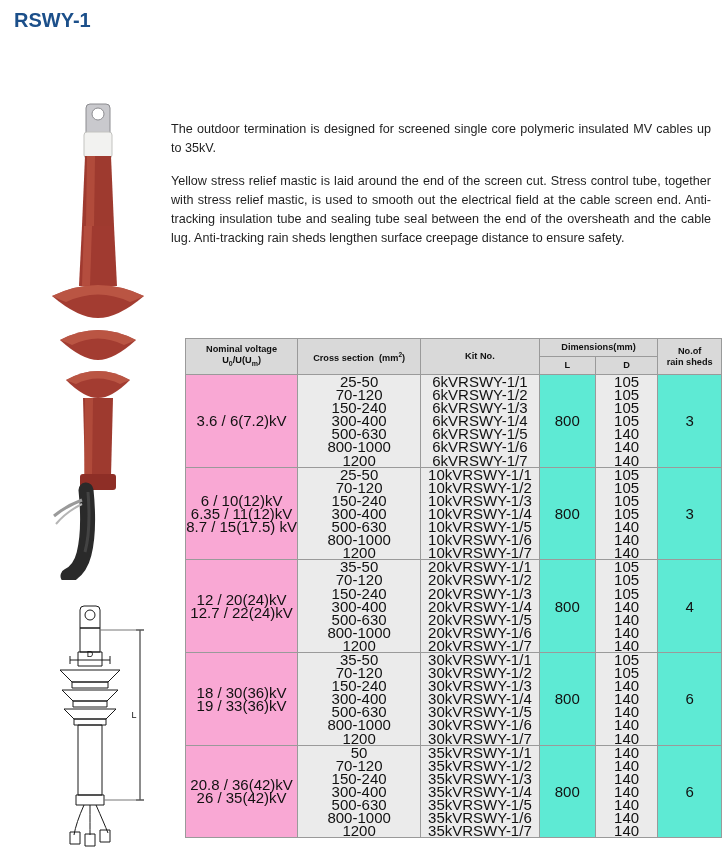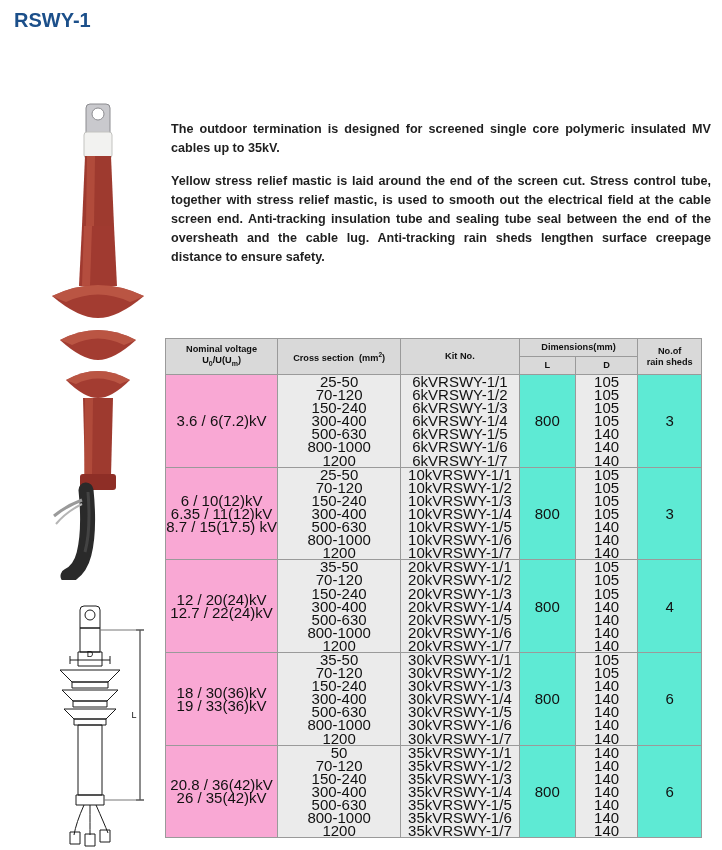--- a/index.html
+++ b/index.html
@@ -44,41 +44,41 @@
   
   .desc {
     position: absolute;
     left: 171px; top: 120px;
     width: 540px;
     color: #1f1f1f;
     font-size: 12.6px;
     line-height: 19px;
     text-align: justify;
   }
-  .desc p { margin: 0 0 14px 0; font-weight: bold; }
+  .desc p { margin: 0 0 14px 0; }
   .desc p:last-child { margin-bottom: 0; }
 
   
   .photo-top {
     position: absolute;
     left: 38px; top: 100px;
     width: 120px; height: 480px;
   }
 
   
   .drawing {
     position: absolute;
     left: 26px; top: 600px;
     width: 140px; height: 250px;
   }
 
   
   .table-wrap {
     position: absolute;
-    left: 165px; top: 338px;
+    left: 185px; top: 338px;
     width: 537px;
   }
   table.spec {
     border-collapse: collapse;
     width: 537px;
     table-layout: fixed;
   }
   table.spec th, table.spec td {
     border: 1px solid #9a9a9a;
     padding: 0;

